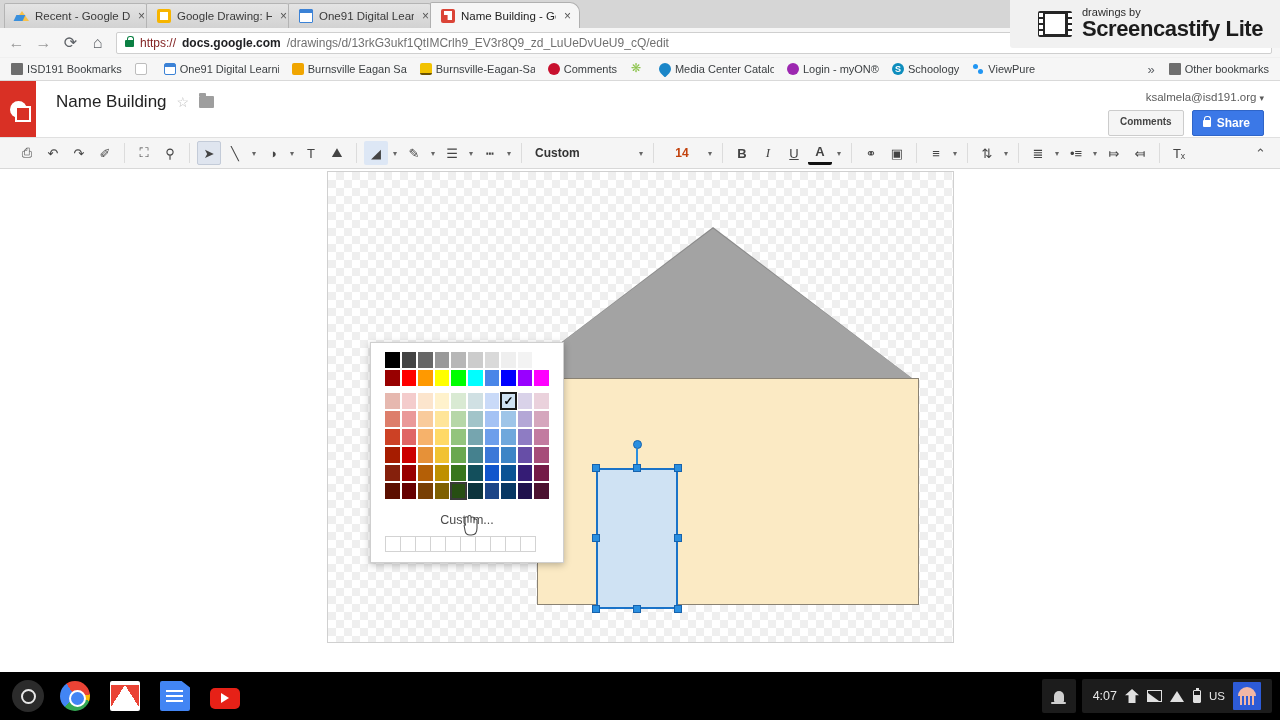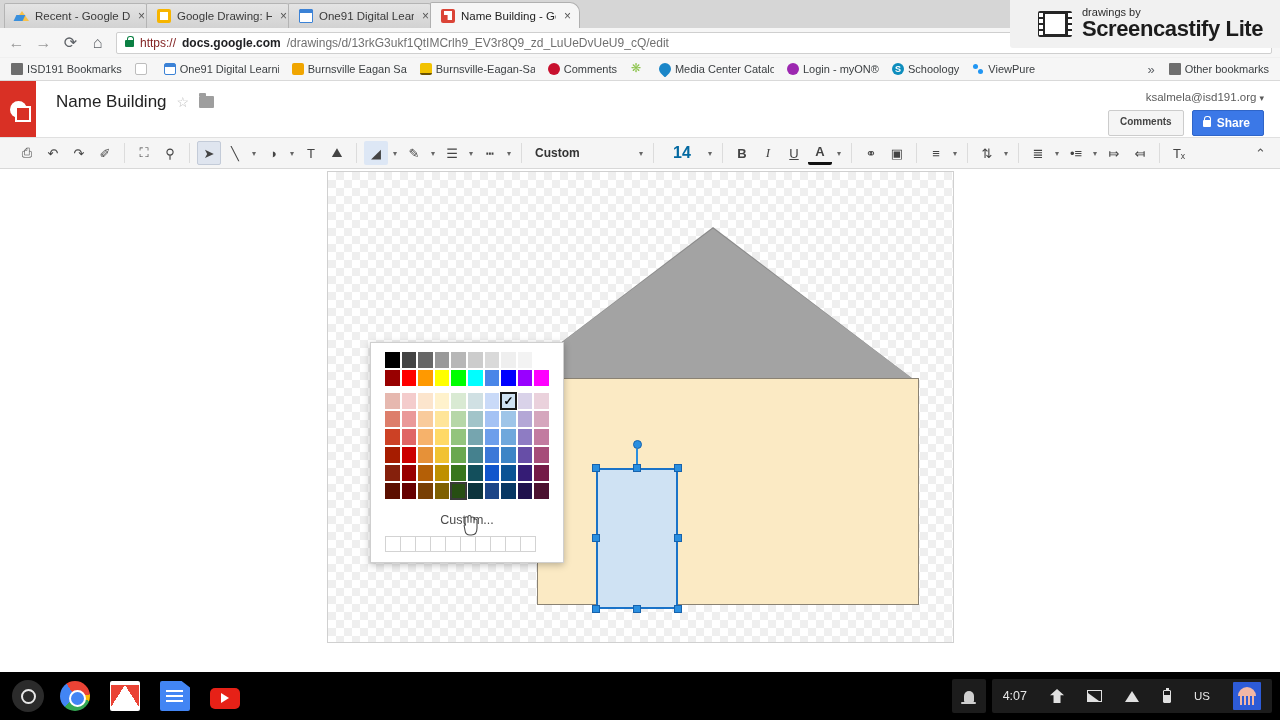--- a/index.html
+++ b/index.html
@@ -154,21 +154,21 @@
   .tb-group{display:flex;align-items:center;gap:2px;padding:0 7px;height:24px;}
   .tb-sep{width:1px;height:20px;background:#dcdcdc;}
   .tbi{
     width:24px;height:24px;display:flex;align-items:center;justify-content:center;
     border-radius:2px;color:#444;font-size:13px;position:relative;
   }
   .tbi.active{background:#dfe5ef;border:1px solid #c3cbd8;}
   .tbi.fill-active{background:#dde7f5;}
   .tb-caret{width:10px;height:24px;display:flex;align-items:center;justify-content:center;color:#666;font-size:8px;}
   .fontbox{width:105px;font-size:12px;color:#333;font-weight:bold;padding-left:6px;display:flex;align-items:center;height:24px;}
-  .sizebox{width:42px;font-size:16px;color:#0369a1;font-weight:bold;text-align:center;}
+  .sizebox{width:42px;font-size:12px;color:#c2410c;font-weight:bold;text-align:center;}
   .tb-spacer{flex:1;}
   .collapse{color:#5a5a5a;font-size:13px;padding-right:6px;}
 
   
   .workspace{
     height:522px;background:#fff;position:relative;overflow:hidden;
   }
   #canvas-sheet{
     position:absolute;left:327px;top:2px;width:627px;height:472px;
     border:1px solid #d0d0d0;
@@ -252,21 +252,21 @@
       linear-gradient(to bottom left,#ea4335 0 50%,transparent 50%) right/50% 100% no-repeat;}
   .app-docs{background:#4285f4;border-radius:2px;clip-path:polygon(0 0,72% 0,100% 22%,100% 100%,0 100%);}
   .app-docs::after{content:"";position:absolute;left:6px;top:9px;width:17px;height:2px;background:#fff;
     box-shadow:0 5px 0 #fff,0 10px 0 #fff;}
   .app-yt{background:#e62117;border-radius:5px;height:21px;margin-top:5px;}
   .app-yt::after{content:"";position:absolute;left:11px;top:5px;width:0;height:0;border-left:8px solid #fff;border-top:5px solid transparent;border-bottom:5px solid transparent;}
   .shelf-right{margin-left:auto;display:flex;align-items:center;gap:6px;}
   .bell-btn{width:34px;height:34px;background:#1c1c1c;border-radius:2px;display:flex;align-items:center;justify-content:center;}
   .bell{width:10px;height:11px;background:#cfcfcf;border-radius:5px 5px 1px 1px;position:relative;}
   .bell::after{content:"";position:absolute;left:-2.5px;bottom:-2px;width:15px;height:2px;background:#cfcfcf;border-radius:1px;}
-  .status-tray{display:flex;align-items:center;gap:23px;background:#1c1c1c;height:34px;padding:0 11px;border-radius:2px;}
+  .status-tray{display:flex;align-items:center;gap:8px;background:#1c1c1c;height:34px;padding:0 11px;border-radius:2px;}
   .tray-time{color:#e8e8e8;font-size:12.5px;}
   .tray-ic{color:#e0e0e0;display:flex;align-items:center;}
   .ic-up{width:14px;height:14px;background:#e0e0e0;clip-path:polygon(50% 0,100% 45%,75% 45%,75% 100%,25% 100%,25% 45%,0 45%);}
   .ic-screen{width:15px;height:12px;border:1.6px solid #e0e0e0;position:relative;}
   .ic-screen::after{content:"";position:absolute;left:0;bottom:0;width:0;height:0;border-left:11px solid #e0e0e0;border-top:8px solid transparent;}
   .ic-wifi{width:15px;height:11px;position:relative;}
   .ic-wifi::after{content:"";position:absolute;left:0;bottom:0;width:0;height:0;border-left:7.5px solid transparent;border-right:7.5px solid transparent;border-bottom:11px solid #e0e0e0;}
   .ic-batt{width:8px;height:13px;border:1.6px solid #e0e0e0;border-radius:1px;position:relative;background:linear-gradient(to top,#e0e0e0 65%,transparent 65%);}
   .ic-batt::before{content:"";position:absolute;left:1.5px;top:-3px;width:3px;height:2px;background:#e0e0e0;}
   .tray-locale{color:#e8e8e8;font-size:11.5px;}

